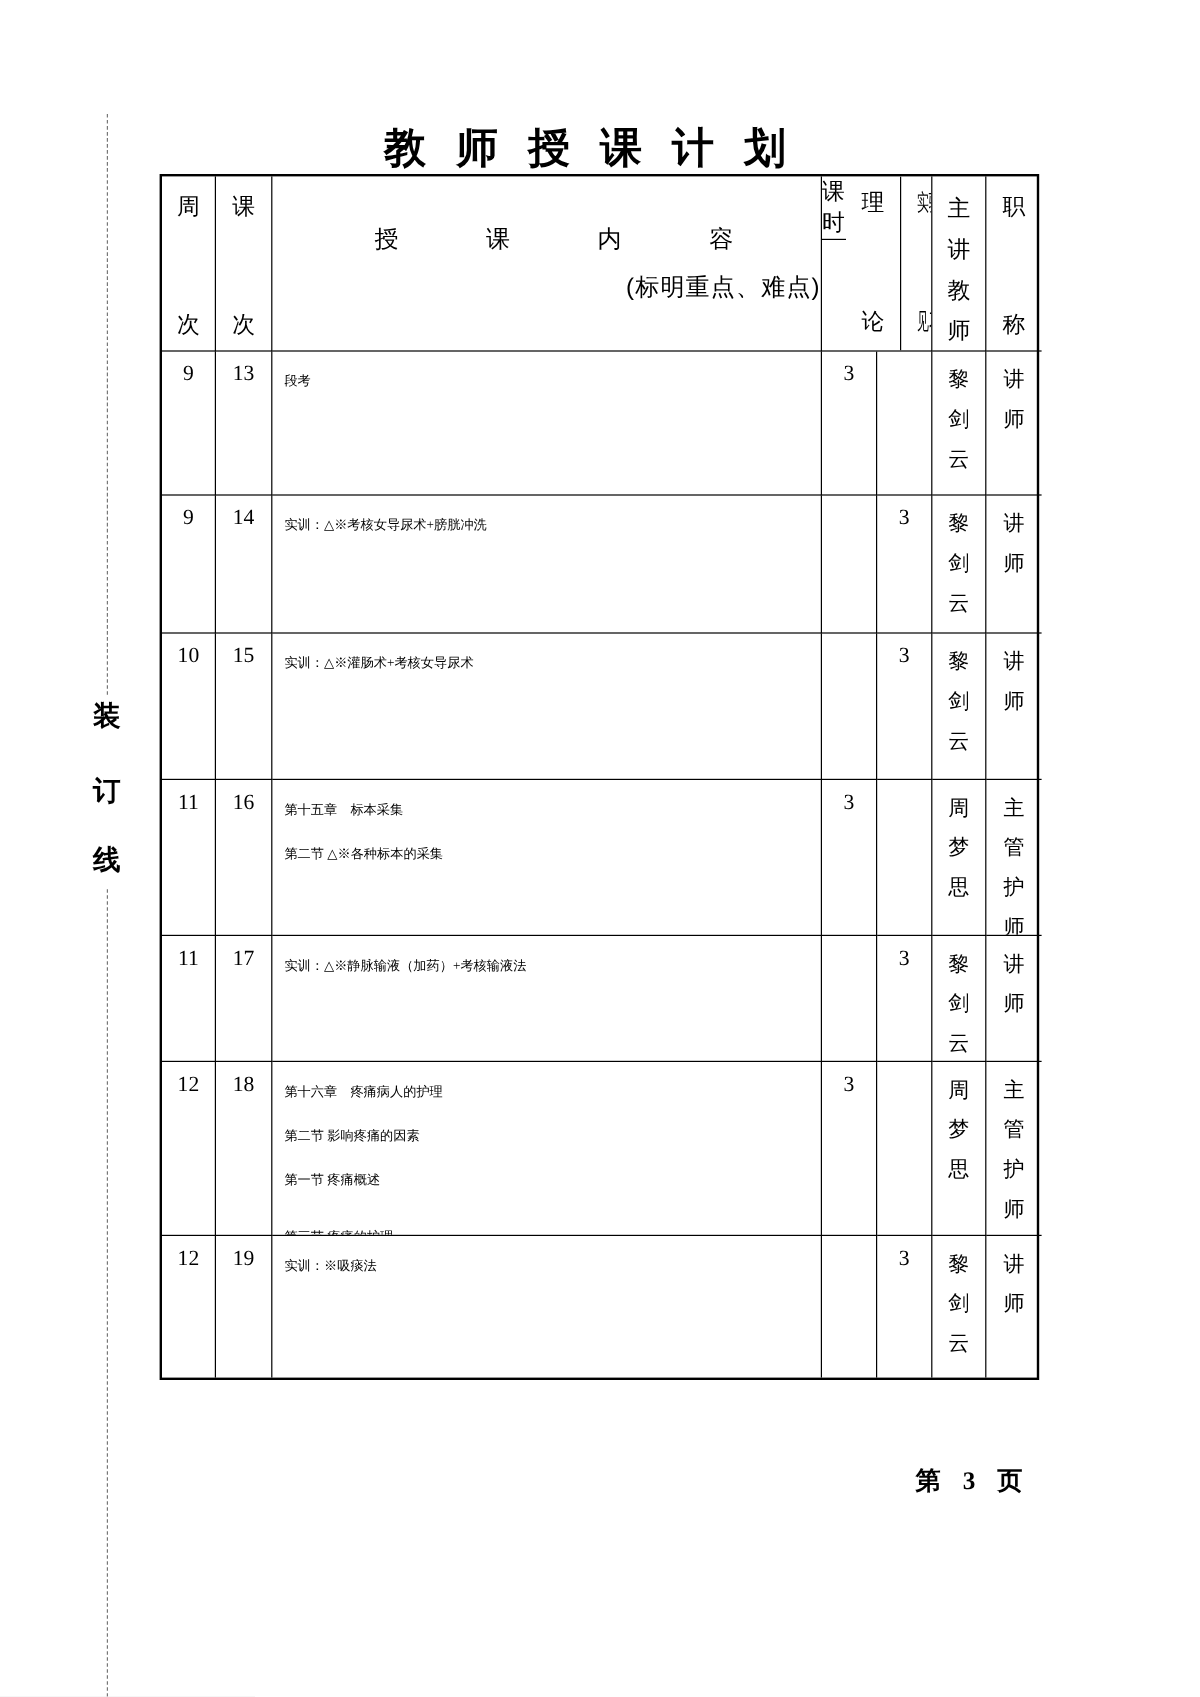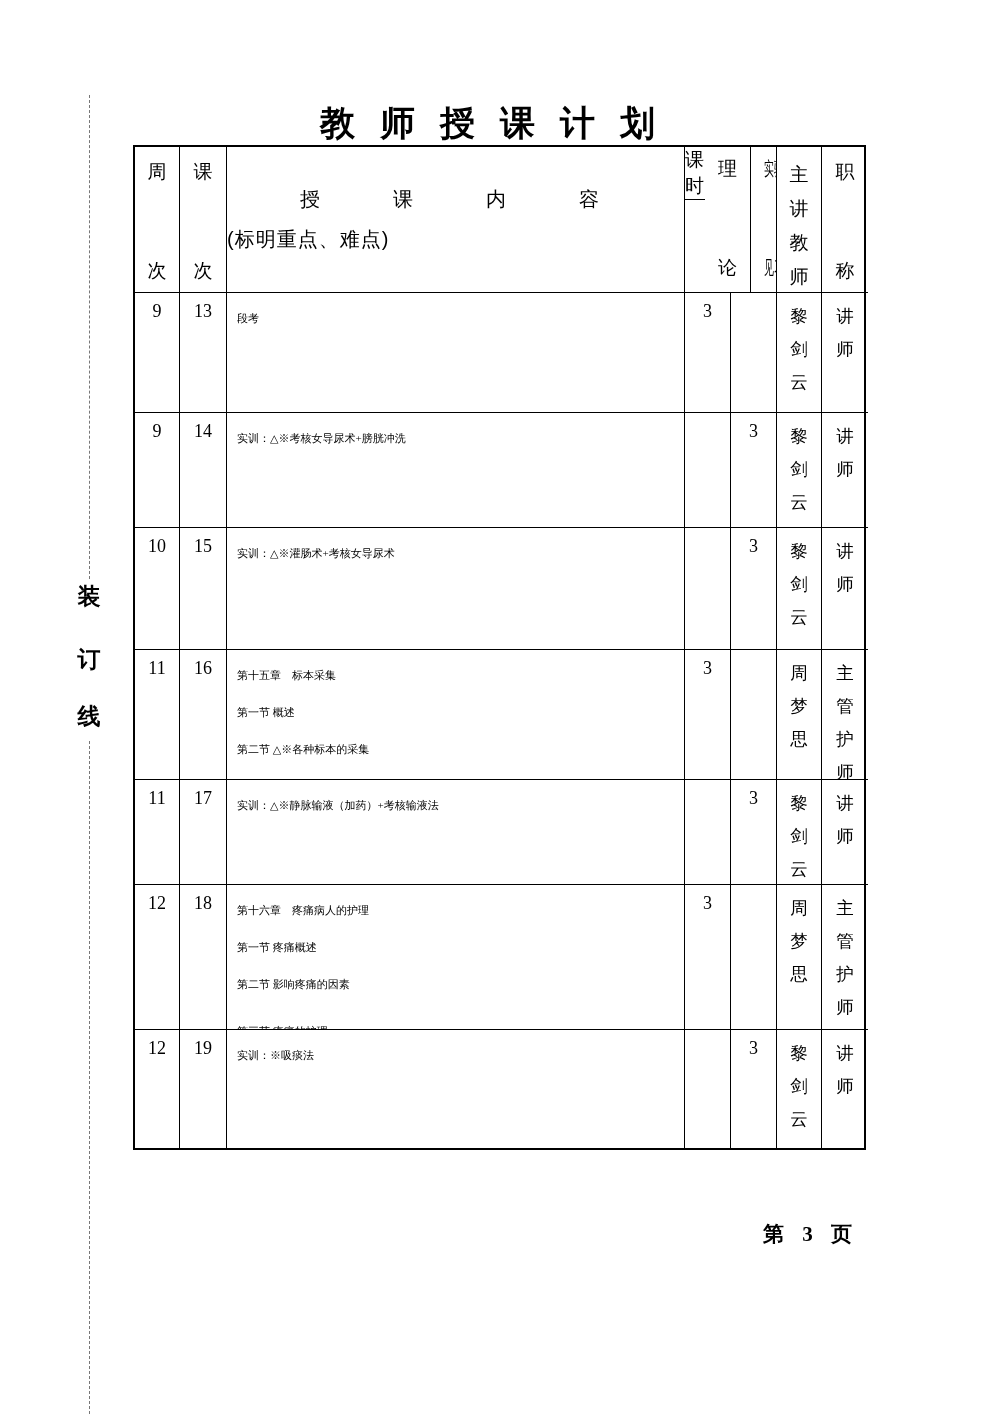--- a/index.html
+++ b/index.html
@@ -54,21 +54,21 @@
   .bB{border-bottom:1px solid #000;}
 
   
   .hdr{font-family:"Liberation Sans","DejaVu Sans",sans-serif;font-size:19px;}
   .h-two{
     display:flex;flex-direction:column;justify-content:space-between;
     align-items:center;padding:12px 0 8px;
   }
   .h-content{
     display:flex;flex-direction:column;justify-content:center;
-    align-items:flex-start;gap:13px;
+    align-items:flex-end;gap:13px;
   }
   .h-content-title{
     font-size:20px;letter-spacing:73px;text-indent:73px;
     white-space:nowrap;
   }
   .h-content-sub{font-size:20px;letter-spacing:1px;}
   .h-hours{display:flex;flex-direction:row;grid-column:span 2;}
   .h-hours-top{
     height:52px;border-bottom:1px solid #000;
     display:flex;align-items:center;justify-content:center;
@@ -186,21 +186,20 @@
     </div>
     <div class="cell bR bB c-hours"></div>
     <div class="cell bR bB c-hours">3</div>
     <div class="cell bR bB c-vert">黎剑云</div>
     <div class="cell bB c-vert">讲师</div>
 
     <div class="cell bR bB c-num">11</div>
     <div class="cell bR bB c-num">16</div>
     <div class="cell bR bB c-content">
       <div>第十五章　标本采集</div>
-      <div>第一节 概述</div>
       <div>第二节 △※各种标本的采集</div>
     </div>
     <div class="cell bR bB c-hours">3</div>
     <div class="cell bR bB c-hours"></div>
     <div class="cell bR bB c-vert">周梦思</div>
     <div class="cell bB c-vert">主管护师</div>
 
     <div class="cell bR bB c-num">11</div>
     <div class="cell bR bB c-num">17</div>
     <div class="cell bR bB c-content">
@@ -208,22 +207,22 @@
     </div>
     <div class="cell bR bB c-hours"></div>
     <div class="cell bR bB c-hours">3</div>
     <div class="cell bR bB c-vert">黎剑云</div>
     <div class="cell bB c-vert">讲师</div>
 
     <div class="cell bR bB c-num">12</div>
     <div class="cell bR bB c-num">18</div>
     <div class="cell bR bB c-content">
       <div>第十六章　疼痛病人的护理</div>
+      <div>第二节 影响疼痛的因素</div>
       <div>第一节 疼痛概述</div>
-      <div>第二节 影响疼痛的因素</div>
       <div class="gap-top">第三节 疼痛的护理</div>
     </div>
     <div class="cell bR bB c-hours">3</div>
     <div class="cell bR bB c-hours"></div>
     <div class="cell bR bB c-vert">周梦思</div>
     <div class="cell bB c-vert">主管护师</div>
 
     <div class="cell bR c-num">12</div>
     <div class="cell bR c-num">19</div>
     <div class="cell bR c-content">

